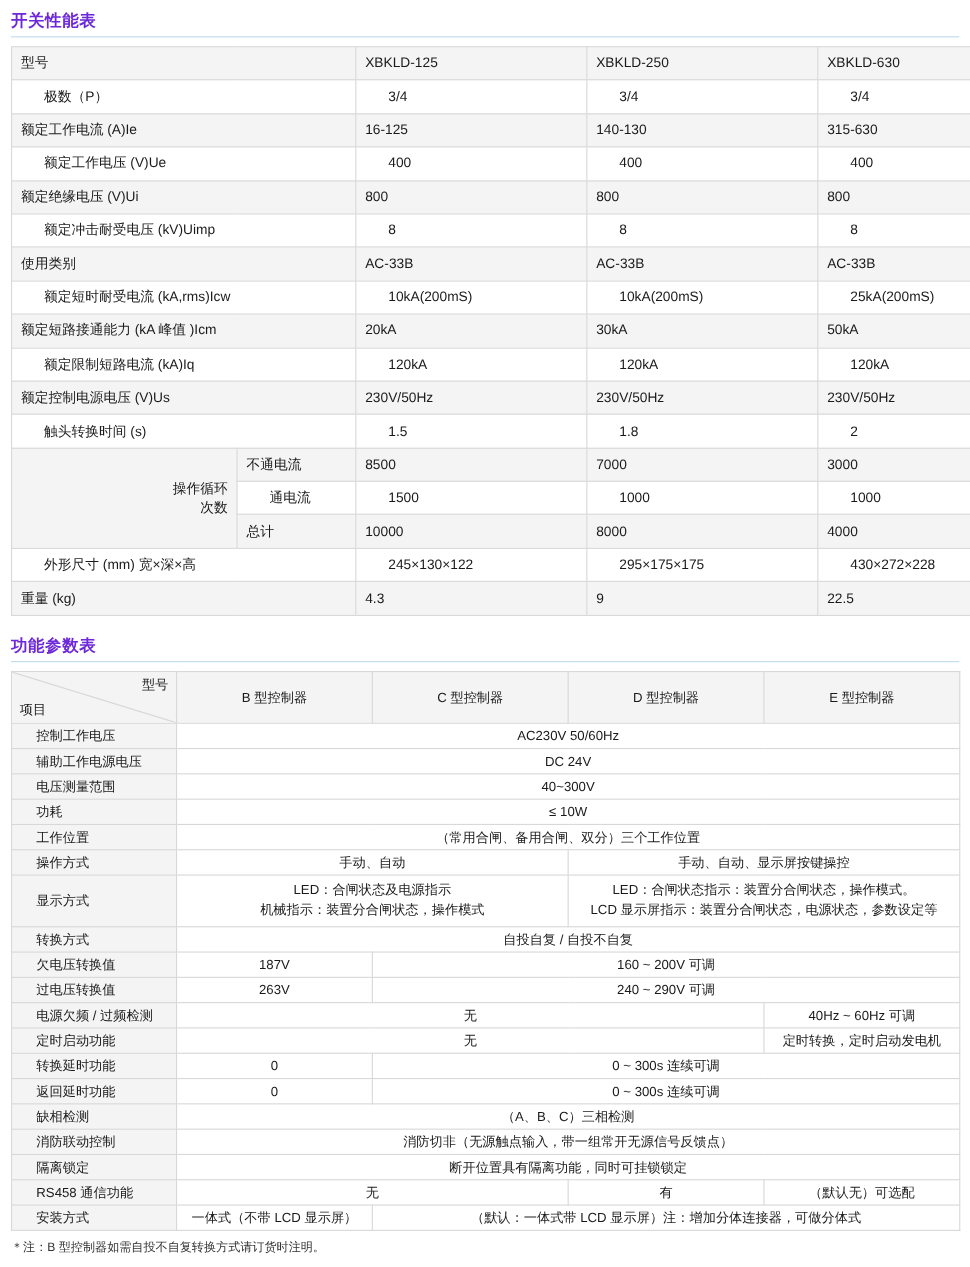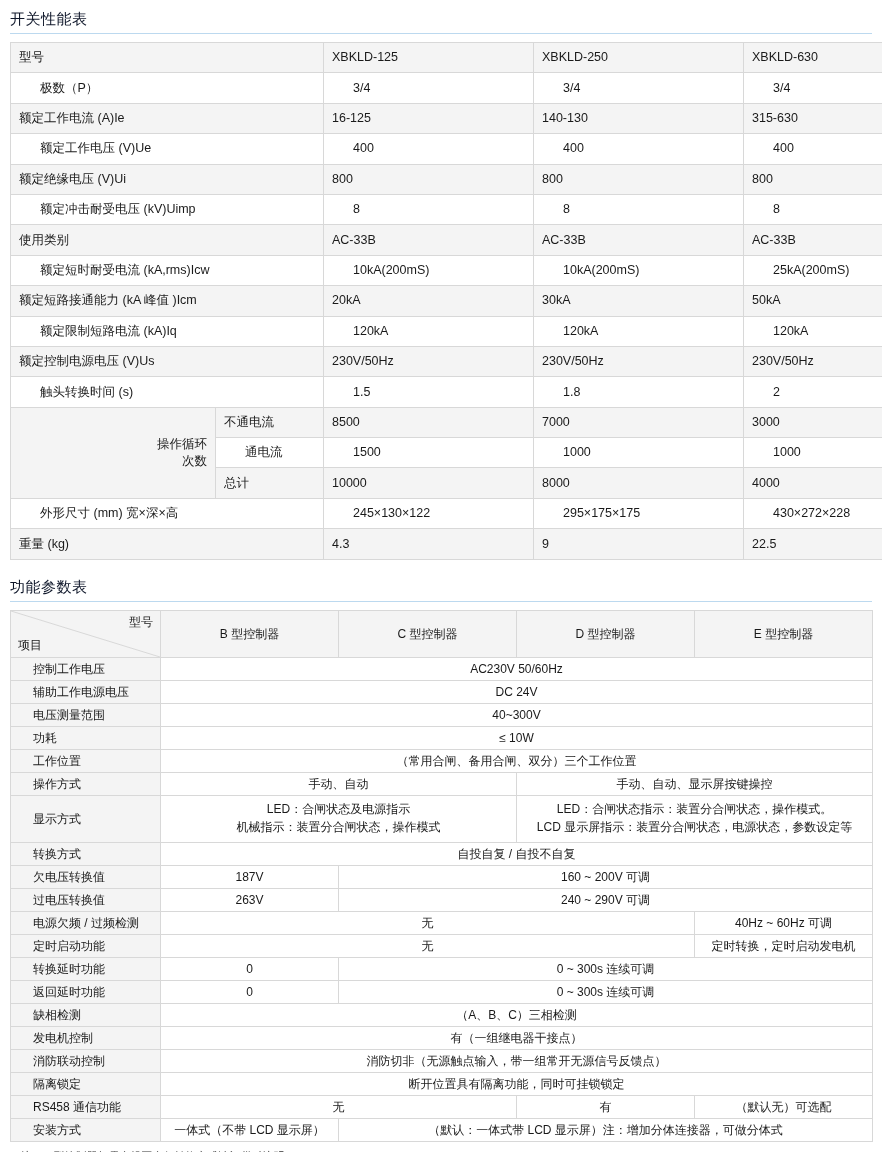--- a/index.html
+++ b/index.html
@@ -17,23 +17,23 @@
   .page {
     position: relative;
     width: 882px;
     min-height: 1152px;
     padding: 0;
     box-sizing: border-box;
   }
 
   
   .section-title {
-    color: #0f172a;
+    color: #6d28d9;
     font-size: 15px;
-    font-weight: normal;
+    font-weight: bold;
     letter-spacing: 0.5px;
     padding: 0 0 4px 10px;
     margin: 0;
   }
   .title-rule {
     height: 1px;
     background: #bcd9ef;
     margin: 0 10px 0 10px;
   }
   .title-wrap {
@@ -361,24 +361,20 @@
       <tr>
         <td class="rowlabel">返回延时功能</td>
         <td class="c white">0</td>
         <td class="c white" colspan="3">0 ~ 300s 连续可调</td>
       </tr>
       <tr>
         <td class="rowlabel">缺相检测</td>
         <td class="c white" colspan="4">（A、B、C）三相检测</td>
       </tr>
       <tr>
-        <td class="rowlabel">发电机控制</td>
-        <td class="c white" colspan="4">有（一组继电器干接点）</td>
-      </tr>
-      <tr>
         <td class="rowlabel">消防联动控制</td>
         <td class="c white" colspan="4">消防切非（无源触点输入，带一组常开无源信号反馈点）</td>
       </tr>
       <tr>
         <td class="rowlabel">隔离锁定</td>
         <td class="c white" colspan="4">断开位置具有隔离功能，同时可挂锁锁定</td>
       </tr>
       <tr>
         <td class="rowlabel">RS458 通信功能</td>
         <td class="c white" colspan="2">无</td>

